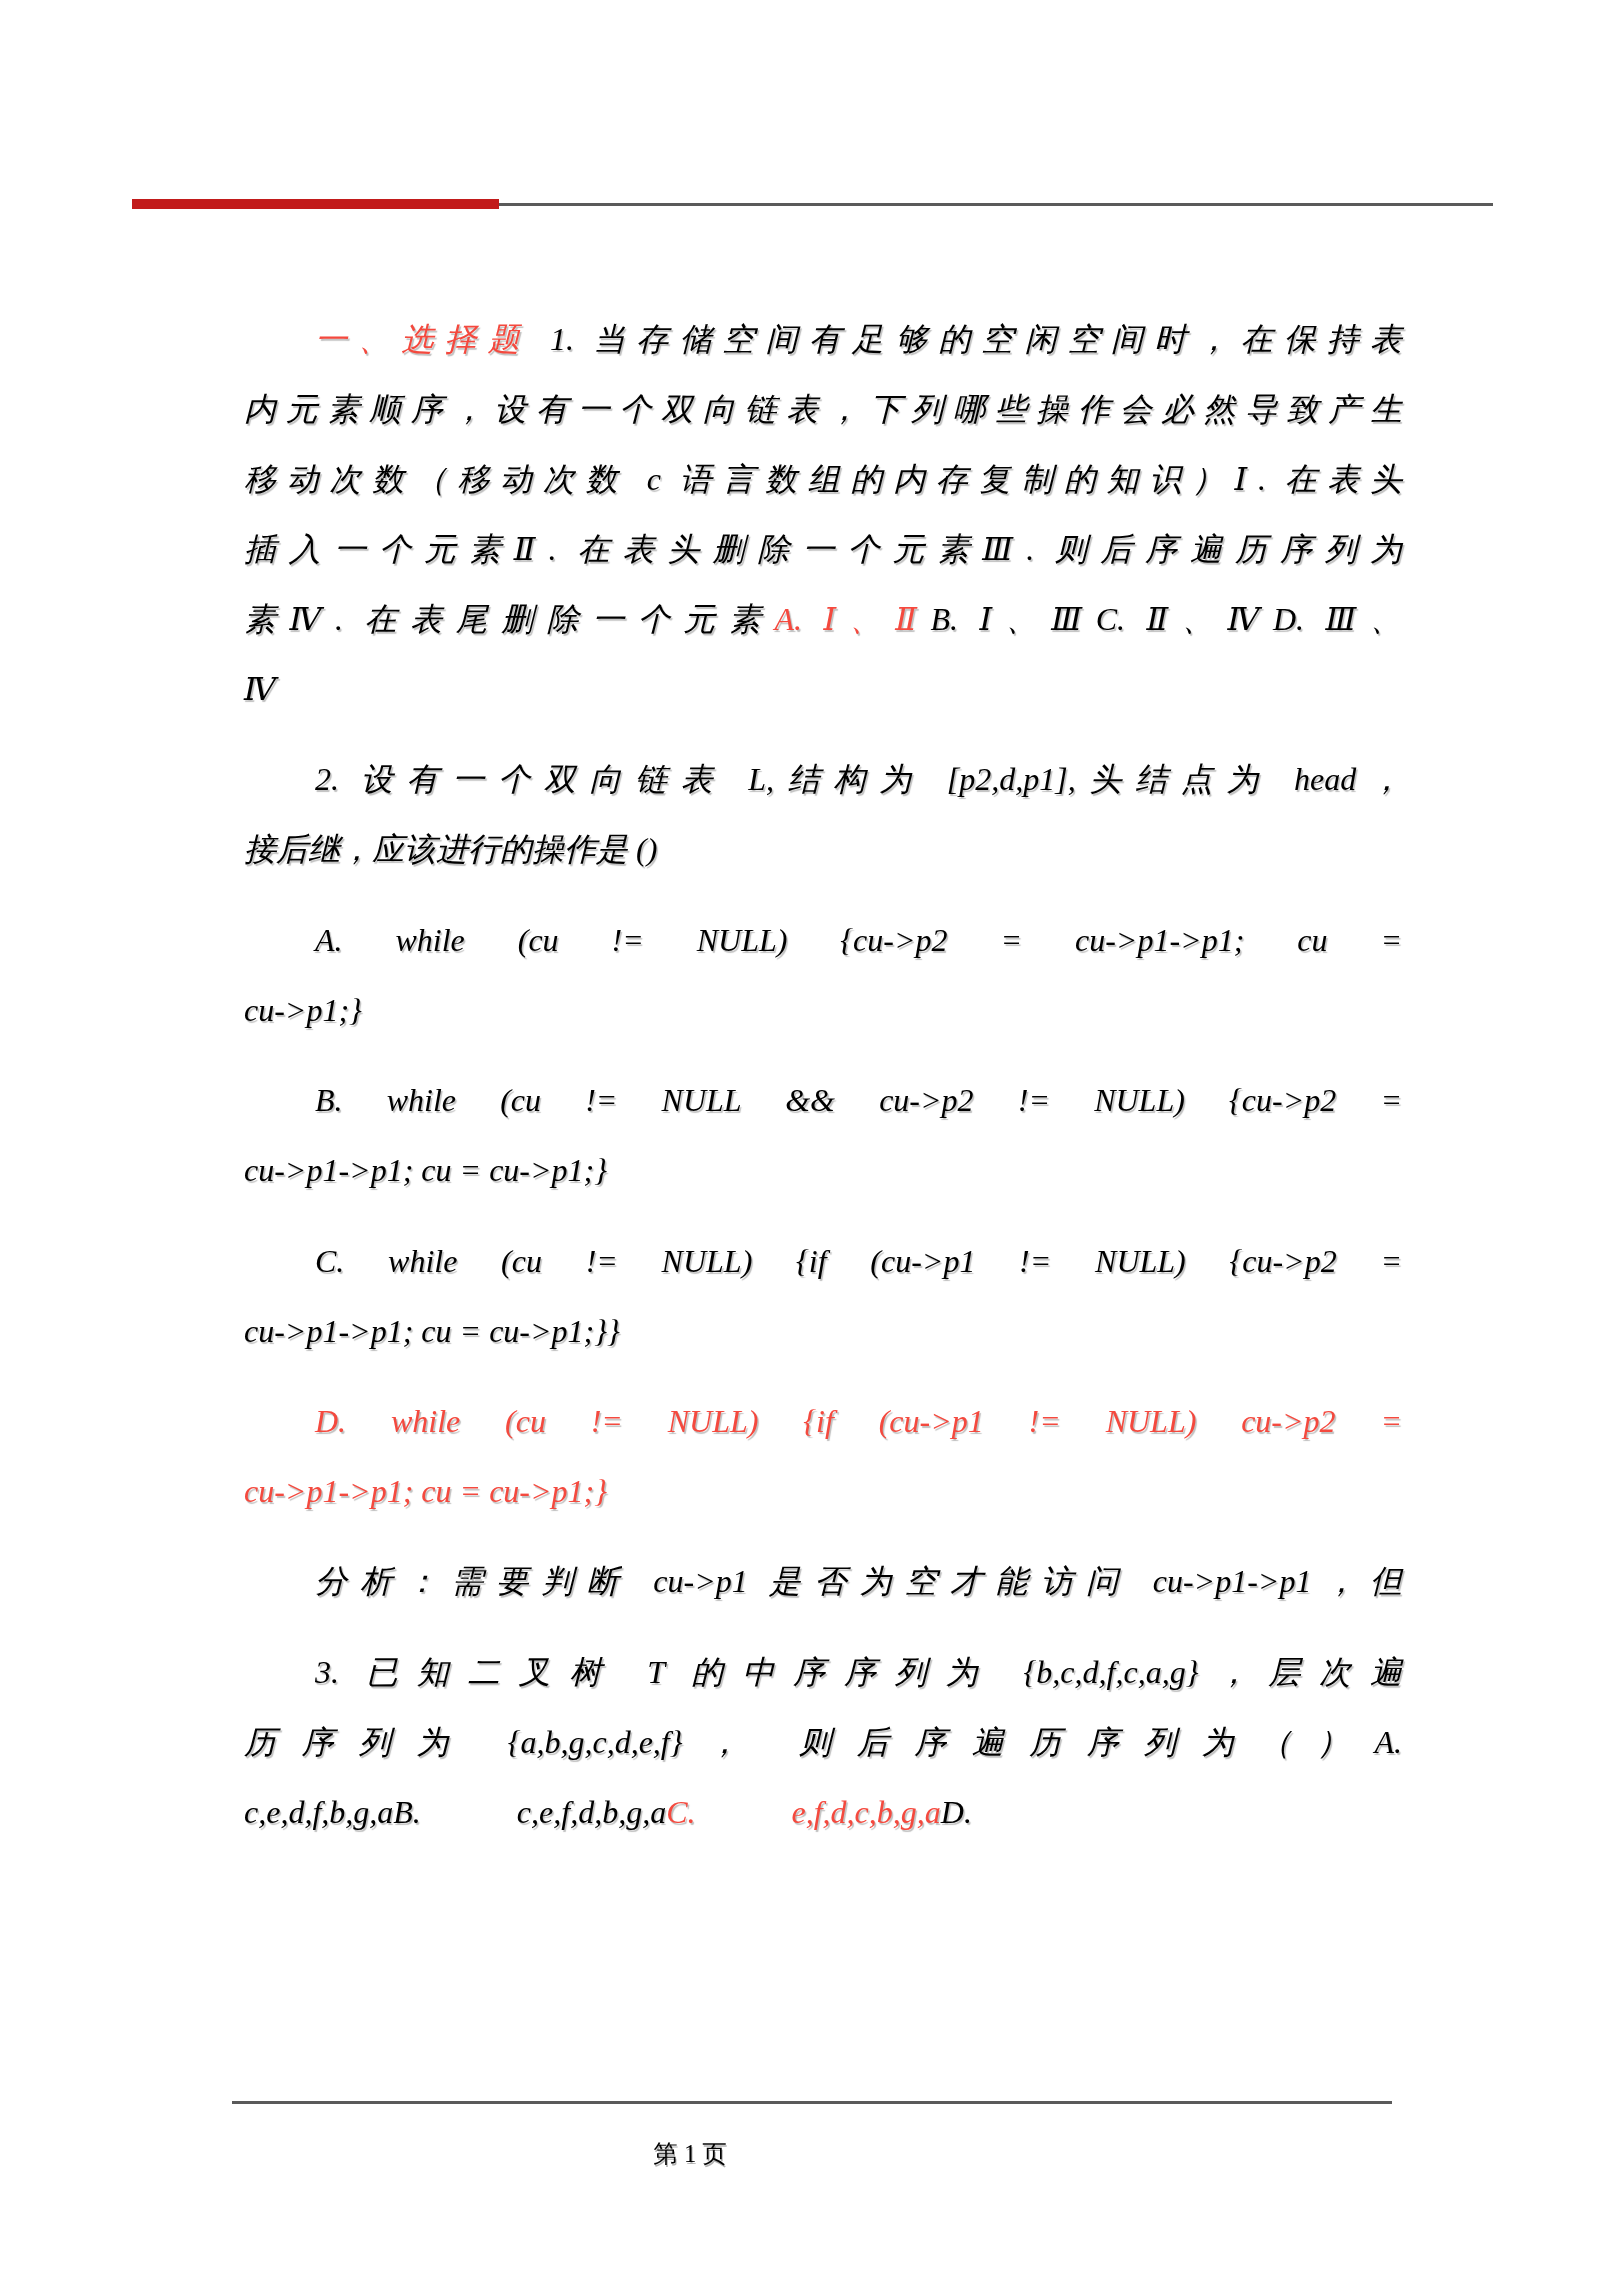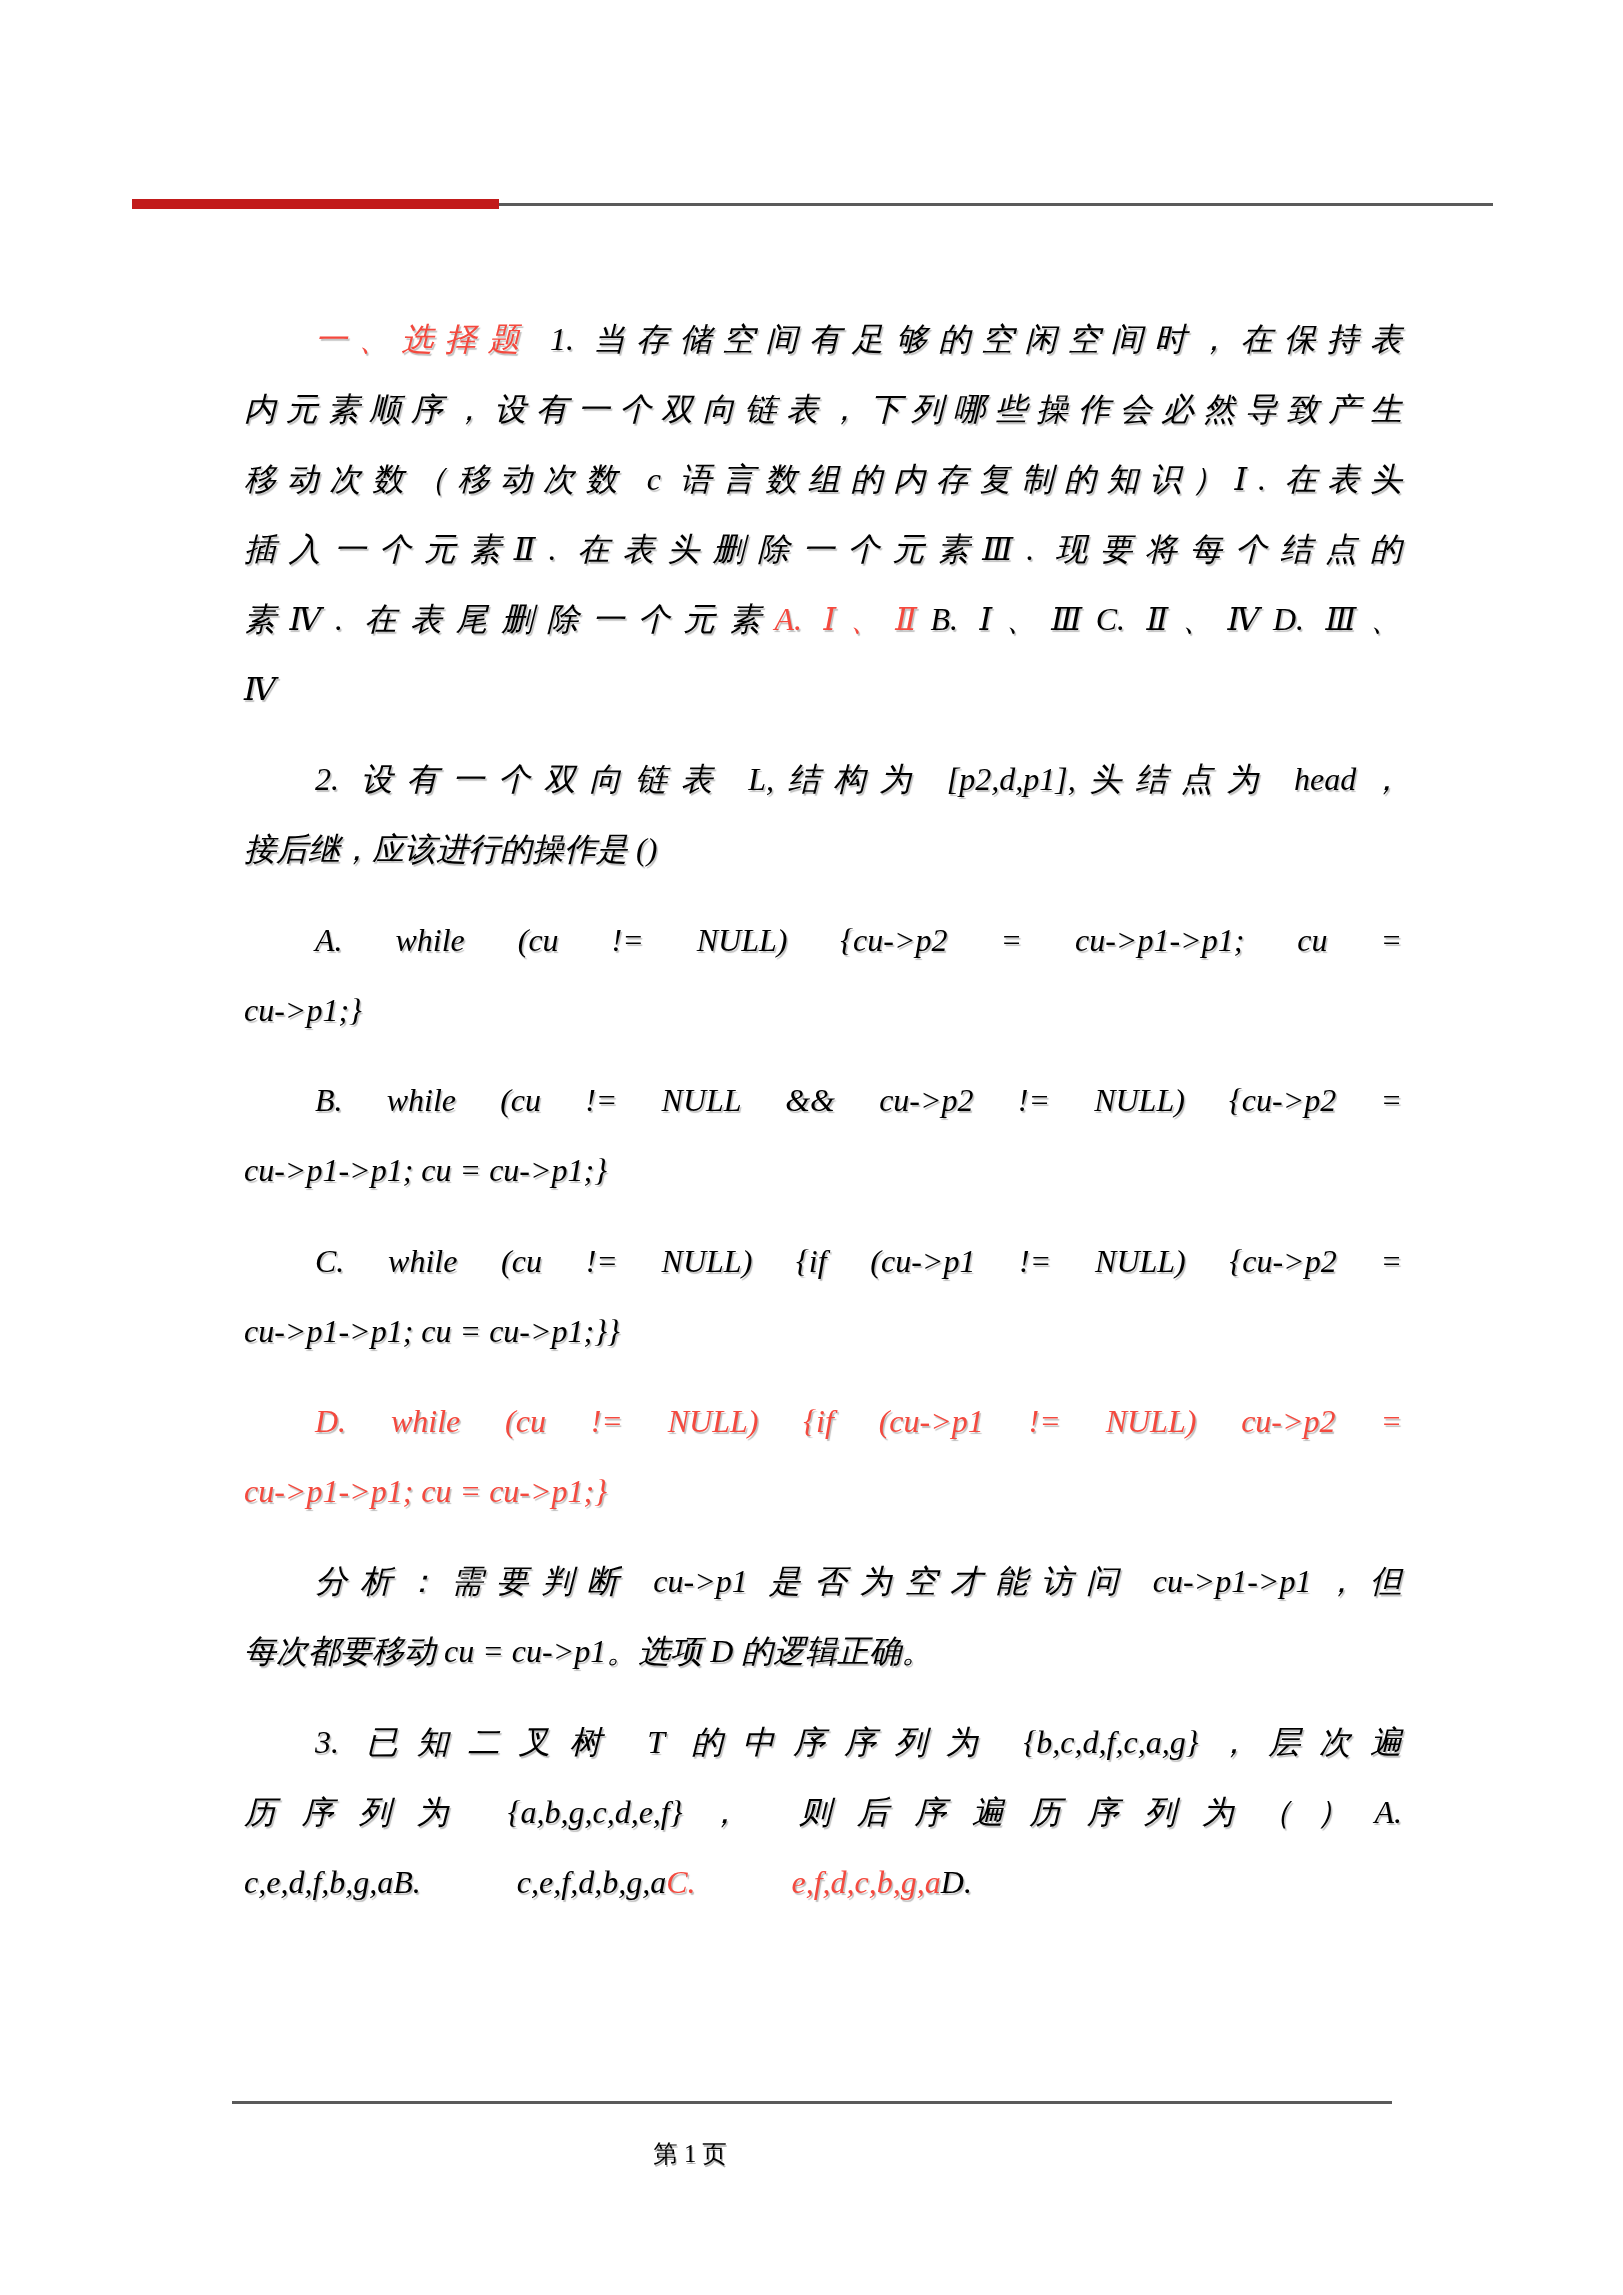--- a/index.html
+++ b/index.html
@@ -36,21 +36,21 @@
 <body>
 
 <div class="hdr-bar"></div>
 <div class="hdr-line"></div>
 
 <div class="doc">
     <div class="para">
       <div class="line j ind"><span class="red">一、选择题 </span><span>1. 当存储空间有足够的空闲空间时，在保持表</span></div>
       <div class="line j"><span>内元素顺序，设有一个双向链表，下列哪些操作会必然导致产生</span></div>
       <div class="line j"><span>移动次数（移动次数 c 语言数组的内存复制的知识）Ⅰ. 在表头</span></div>
-      <div class="line j"><span>插入一个元素Ⅱ. 在表头删除一个元素Ⅲ. 现要将每个结点的</span></div>
+      <div class="line j"><span>插入一个元素Ⅱ. 在表头删除一个元素Ⅲ. 则后序遍历序列为</span></div>
       <div class="line j"><span>素Ⅳ. 在表尾删除一个元素</span><span class="red">A. Ⅰ、Ⅱ</span><span>B. Ⅰ、ⅢC. Ⅱ、ⅣD. Ⅲ、</span></div>
       <div class="line"><span>Ⅳ</span></div>
     </div>
     <div class="para">
       <div class="line j ind"><span>2. 设有一个双向链表 L,结构为 [p2,d,p1],头结点为 head，</span></div>
       <div class="line"><span>接后继，应该进行的操作是 ()</span></div>
     </div>
     <div class="para">
       <div class="line j ind"><span>A. while (cu != NULL) {cu-&gt;p2 = cu-&gt;p1-&gt;p1; cu =</span></div>
       <div class="line"><span>cu-&gt;p1;}</span></div>
@@ -62,21 +62,20 @@
     <div class="para">
       <div class="line j ind"><span>C. while (cu != NULL) {if (cu-&gt;p1 != NULL) {cu-&gt;p2 =</span></div>
       <div class="line"><span>cu-&gt;p1-&gt;p1; cu = cu-&gt;p1;}}</span></div>
     </div>
     <div class="para">
       <div class="line j ind"><span class="red">D. while (cu != NULL) {if (cu-&gt;p1 != NULL) cu-&gt;p2 =</span></div>
       <div class="line"><span class="red">cu-&gt;p1-&gt;p1; cu = cu-&gt;p1;}</span></div>
     </div>
     <div class="para">
       <div class="line j ind"><span>分析：需要判断 cu-&gt;p1 是否为空才能访问 cu-&gt;p1-&gt;p1，但</span></div>
-      <div class="line"><span>每次都要移动 cu = cu-&gt;p1。选项 D 的逻辑正确。</span></div>
     </div>
     <div class="para">
       <div class="line j ind"><span>3. 已知二叉树 T 的中序序列为 {b,c,d,f,c,a,g}，层次遍</span></div>
       <div class="line j"><span>历序列为 {a,b,g,c,d,e,f}， 则后序遍历序列为（）A.</span></div>
       <div class="line"><span>c,e,d,f,b,g,aB.　　　c,e,f,d,b,g,a</span><span class="red">C.　　　e,f,d,c,b,g,a</span><span>D.</span></div>
     </div>
   </div>
 
 <div class="ftr-line"></div>
 <div class="ftr-text">第 1 页</div>

